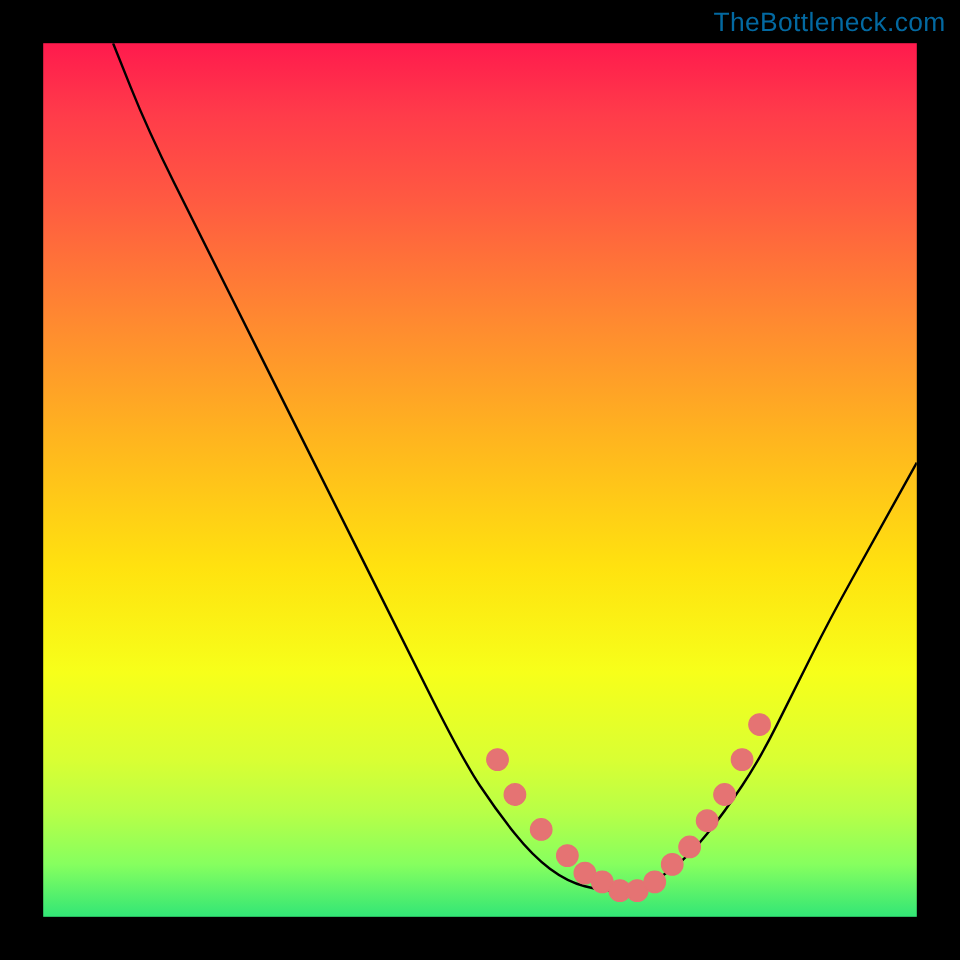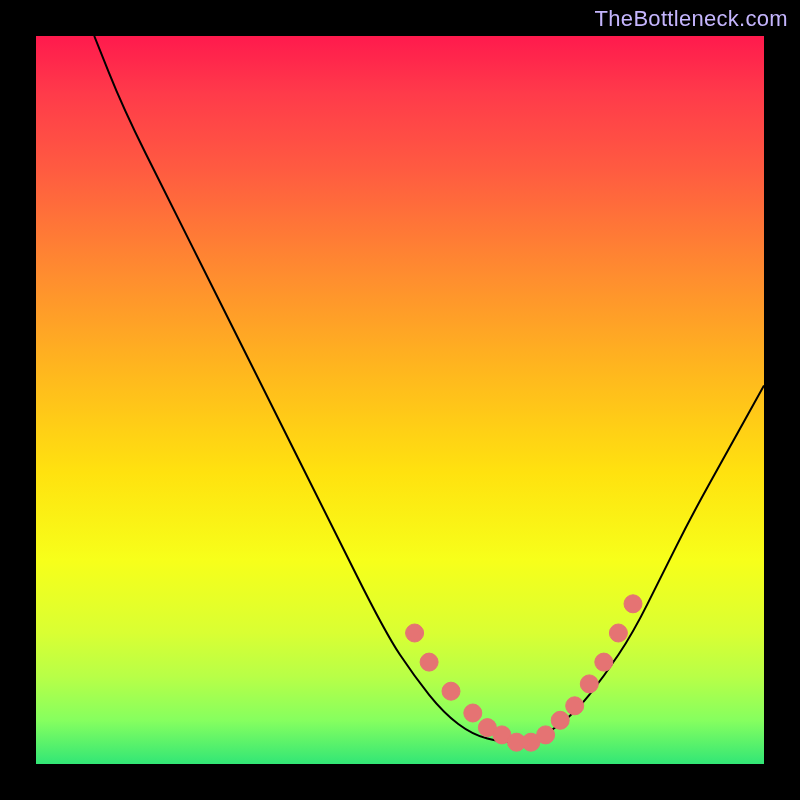--- a/index.html
+++ b/index.html
@@ -36,21 +36,21 @@
       #f7ff1a 72%,
       #d9ff33 82%,
       #b8ff47 88%,
       #86ff5f 94%,
       #32e676 100%);
   }
   .watermark {
     position: absolute;
     top: 6px;
     right: 12px;
-    color: #c4b5fd;
+    color: #0369a1;
     font-size: 22px;
     font-weight: 500;
     letter-spacing: 0.3px;
     user-select: none;
   }
   svg.curve {
     position: absolute;
     top: 0;
     left: 0;
     width: 728px;

